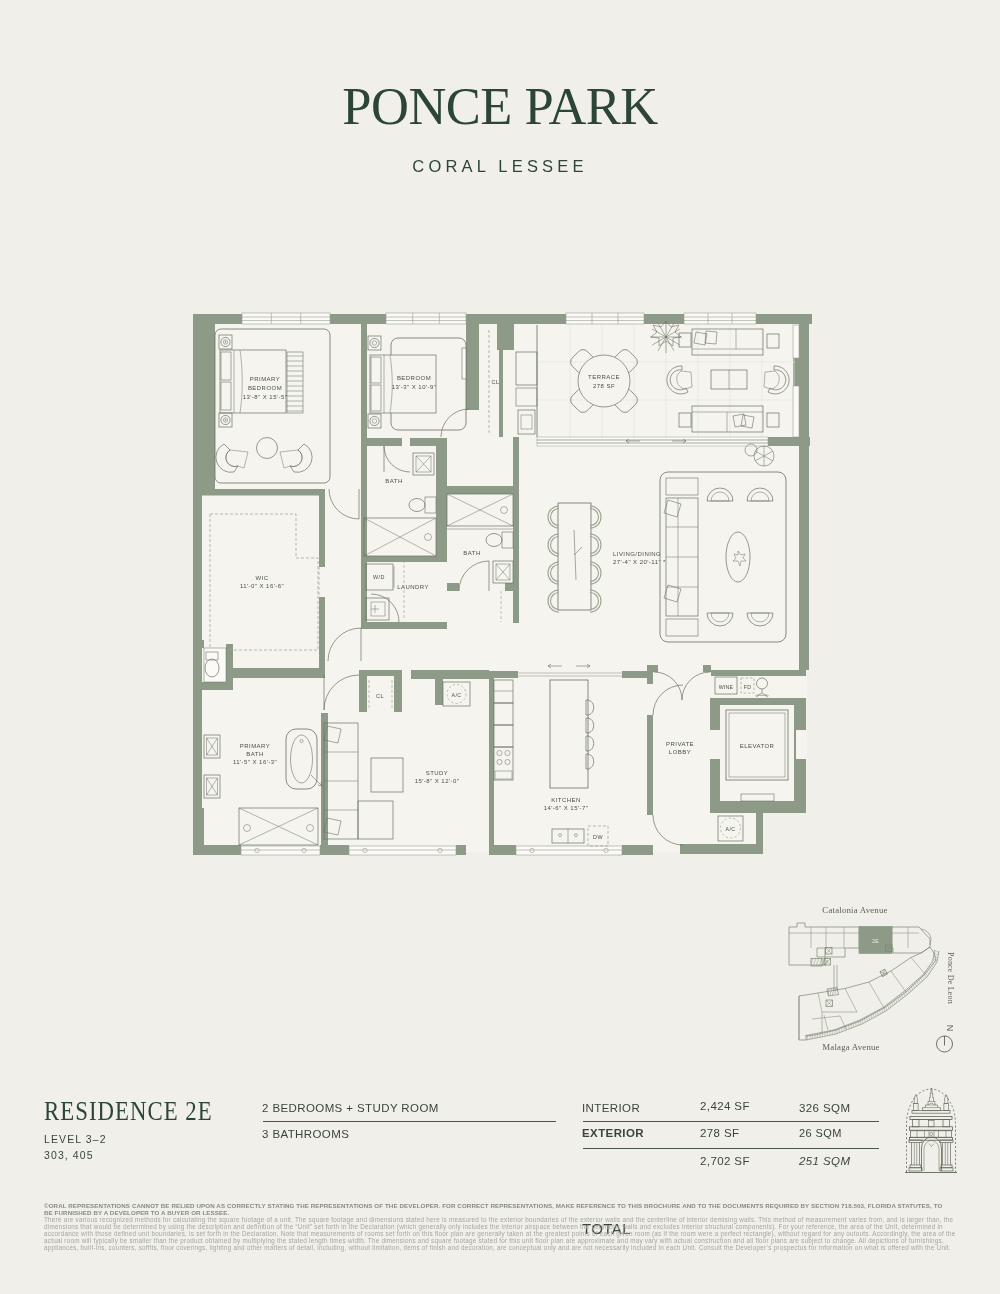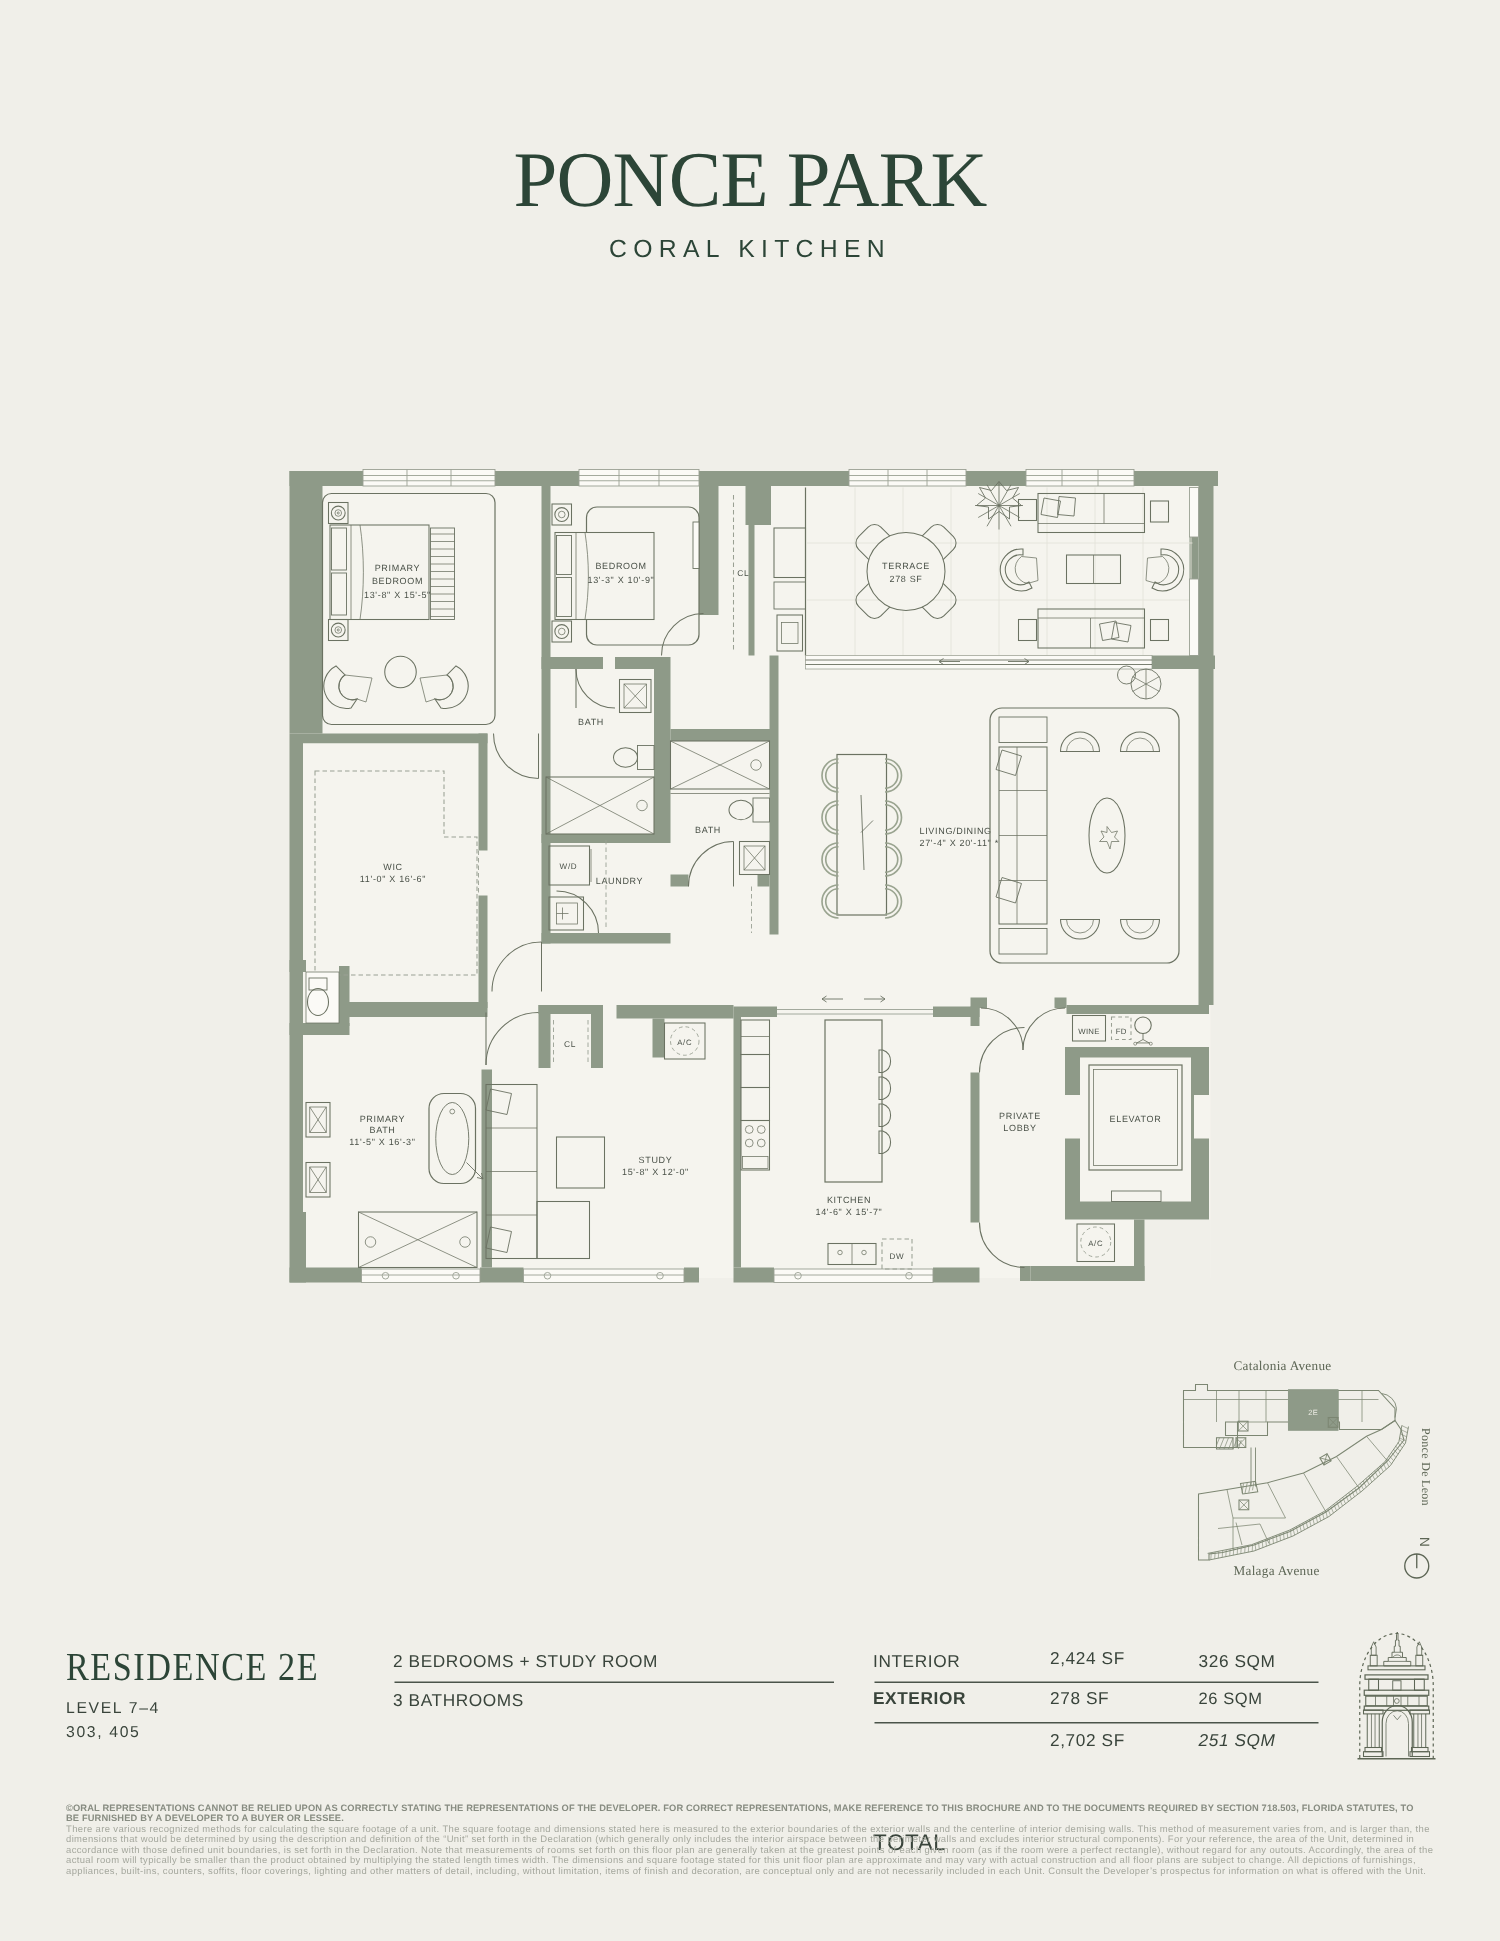--- a/index.html
+++ b/index.html
@@ -3,23 +3,23 @@
 <meta charset="utf-8">
 <style>
   html,body{margin:0;padding:0}
   body{width:1000px;height:1294px;background:#f0efe9;font-family:"Liberation Sans",sans-serif;position:relative;overflow:hidden}
   .abs{position:absolute}
   .ttl{font-family:"Liberation Serif",serif;color:#2c4537}
 </style>
 </head>
 <body>
 
-<div class="abs ttl" style="left:0;top:90px;width:1000px;text-align:center;font-size:52.5px;letter-spacing:-0.5px;">PONCE PARK</div>
-
-<div class="abs" style="left:0;top:157px;width:1000px;text-align:center;font-size:16.5px;letter-spacing:4.2px;color:#2c4537;">CORAL KITCHEN</div>
+<div class="abs ttl" style="left:0;top:76px;width:1000px;text-align:center;font-size:52.5px;letter-spacing:-0.5px;">PONCE PARK</div>
+
+<div class="abs" style="left:0;top:157px;width:1000px;text-align:center;font-size:16.5px;letter-spacing:4.2px;color:#2c4537;">CORAL LESSEE</div>
 
 <svg class="abs" style="left:0;top:0" width="1000" height="1294" viewBox="0 0 1000 1294" fill="none">
 
 <rect x="198" y="318" width="609" height="534" fill="#f5f4ee"></rect>
     <rect x="763" y="813" width="44" height="39" fill="#f0efe9"></rect>
 
 <rect x="193" y="314" width="49" height="10" fill="#8e9a88"></rect>
     <rect x="330" y="314" width="56" height="10" fill="#8e9a88"></rect>
     <rect x="466" y="314" width="100" height="10" fill="#8e9a88"></rect>
     <rect x="644" y="314" width="40" height="10" fill="#8e9a88"></rect>
@@ -606,21 +606,21 @@
     <path d="M944.6 1103.5 l0 -5.5 l1.6 -3.5 l1.6 3.5 l0 5.5 Z" fill="none" stroke="#5d6655" stroke-width="0.55"></path>
     <path d="M922.5 1110.6 L922.5 1107.6 L925.5 1107.6 L925.5 1105 L928 1105 L928 1101.5 L929.5 1101.5 L929.5 1097.5 L930.3 1097.5 L930.3 1093.5 L931 1093.5 L931 1089.5 L931.5 1088 L932 1089.5 L932 1093.5 L932.7 1093.5 L932.7 1097.5 L933.5 1097.5 L933.5 1101.5 L935 1101.5 L935 1105 L937.5 1105 L937.5 1107.6 L940.5 1107.6 L940.5 1110.6 Z" fill="none" stroke="#5d6655" stroke-width="0.6"></path>
     <line x1="925.5" y1="1107.6" x2="937.5" y2="1107.6" stroke="#5d6655" stroke-width="0.5"></line>
     <line x1="928" y1="1105" x2="935" y2="1105" stroke="#5d6655" stroke-width="0.5"></line>
     <line x1="929.5" y1="1101.5" x2="933.5" y2="1101.5" stroke="#5d6655" stroke-width="0.5"></line>
     <path d="M928.5 1105 a 3.5 3.5 0 0 1 6 0" fill="none" stroke="#5d6655" stroke-width="0.5"></path>
 </svg>
 
 <div class="abs ttl" style="left:44px;top:1096px;font-size:26.5px;letter-spacing:1.2px;transform:scaleX(0.86);transform-origin:0 0;">RESIDENCE 2E</div>
 
-<div class="abs" style="left:44px;top:1133px;font-size:10.5px;letter-spacing:1.1px;color:#39443b;">LEVEL 7–4</div>
+<div class="abs" style="left:44px;top:1133px;font-size:10.5px;letter-spacing:1.1px;color:#39443b;">LEVEL 3–2</div>
 
 <div class="abs" style="left:44px;top:1148.5px;font-size:10.5px;letter-spacing:1.1px;color:#39443b;">303, 405</div>
 
 <div class="abs" style="left:262px;top:1102px;font-size:11.5px;letter-spacing:0.4px;color:#39443b;">2 BEDROOMS + STUDY ROOM</div>
 
 <div class="abs" style="left:263px;top:1121px;width:293px;height:0;border-top:1px solid #4a544a;"></div>
 
 <div class="abs" style="left:262px;top:1128px;font-size:11.5px;letter-spacing:0.4px;color:#39443b;">3 BATHROOMS</div>
 
 <div class="abs" style="left:582px;top:1102px;font-size:11.5px;letter-spacing:0.4px;color:#39443b;">INTERIOR</div>

